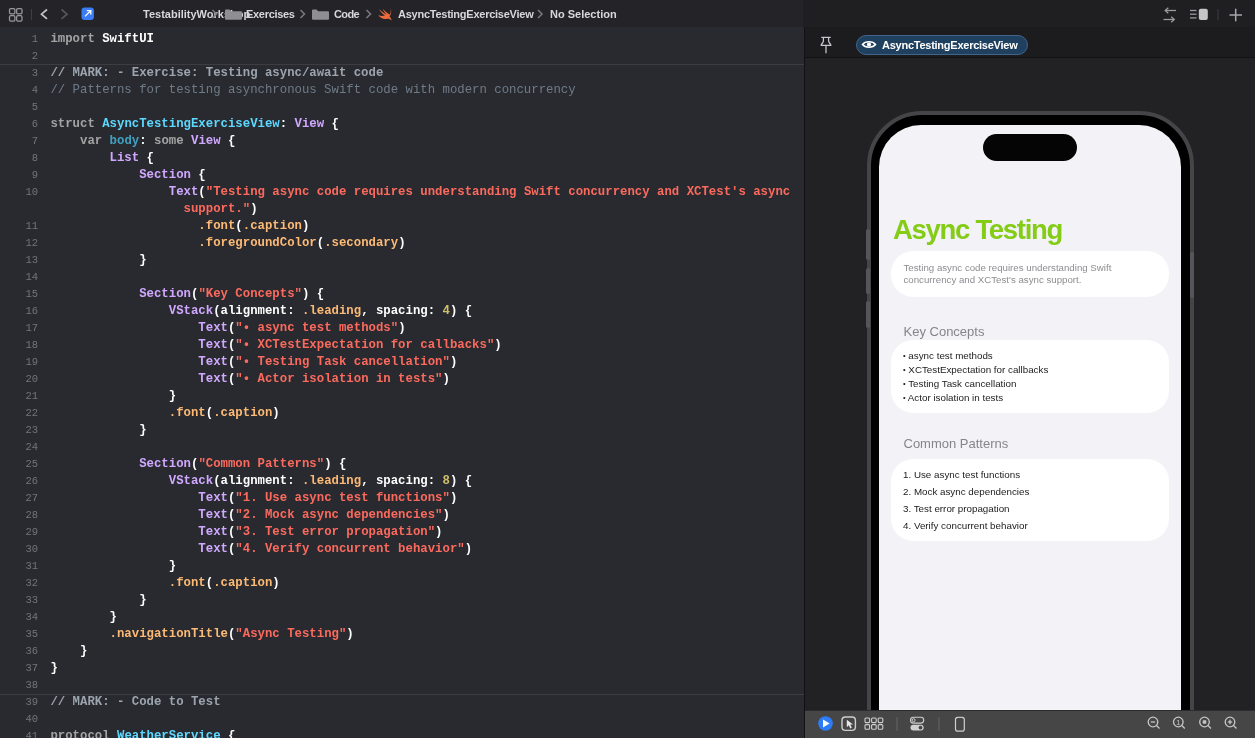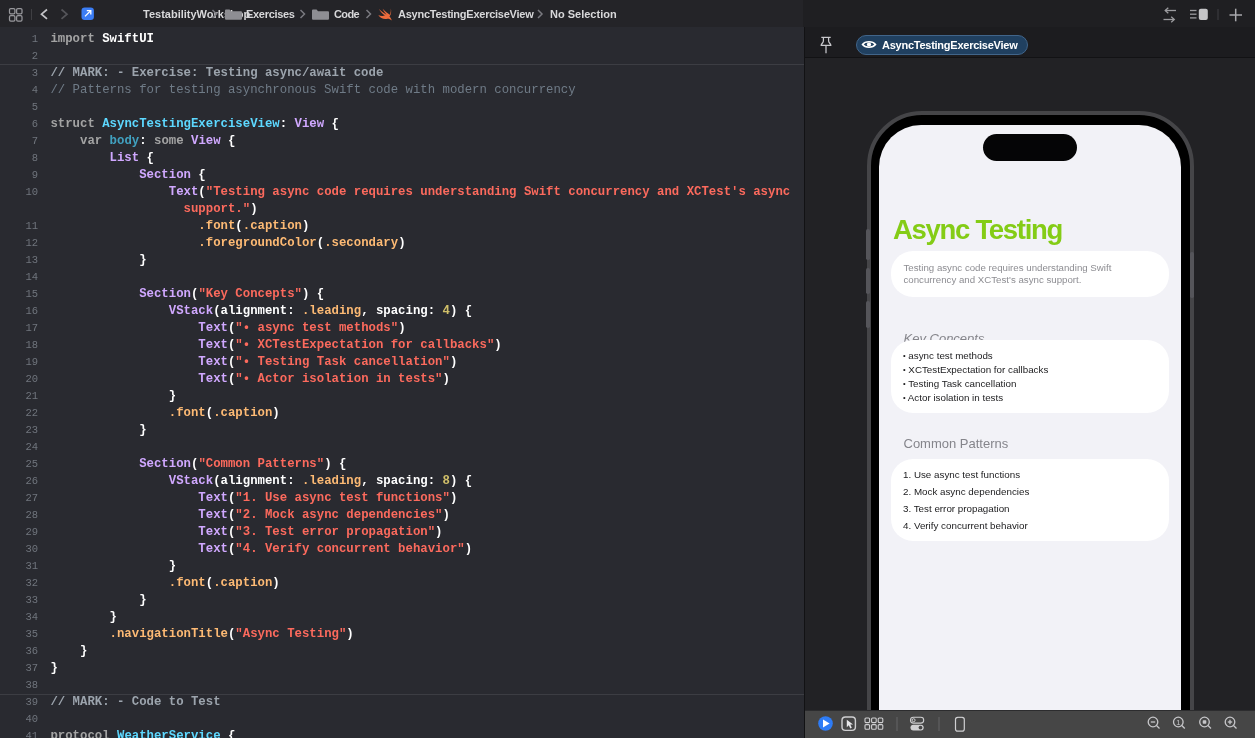--- a/index.html
+++ b/index.html
@@ -142,21 +142,21 @@
 
 <div class="abs" style="left:879px;top:125px;width:302px;height:640px;background:#F2F2F7;border-radius:42px 42px 0 0;"></div>
 
 <div class="abs" style="left:983px;top:133.8px;width:94px;height:27.2px;background:#050506;border-radius:13.5px;"></div>
 
 <div class="abs" style="left:893px;top:214px;font-size:27.5px;font-weight:700;letter-spacing:-1.3px;color:#84cc16;">Async Testing</div>
 
 <div class="abs" style="left:891px;top:250.5px;width:278px;height:46.5px;background:#ffffff;border-radius:22px;"></div>
 <div class="abs" style="left:903.5px;top:261.5px;font-size:9.7px;line-height:12px;color:#8d8d92;">Testing async code requires understanding Swift<br>concurrency and XCTest's async support.</div>
 
-<div class="abs" style="left:903.5px;top:331px;font-size:13px;color:#85858B;font-style:italic;">Key Concepts</div>
+<div class="abs" style="left:903.5px;top:324px;font-size:13px;color:#85858B;">Key Concepts</div>
 <div class="abs" style="left:891px;top:340px;width:278px;height:73px;background:#ffffff;border-radius:22px;"></div>
 <div class="abs" style="left:903px;top:349px;font-size:9.8px;line-height:14px;color:#1b1b1d;"><span class="bu">•</span> async test methods<br><span class="bu">•</span> XCTestExpectation for callbacks<br><span class="bu">•</span> Testing Task cancellation<br><span class="bu">•</span> Actor isolation in tests</div>
 
 <div class="abs" style="left:903.5px;top:435.5px;font-size:13px;color:#85858B;">Common Patterns</div>
 <div class="abs" style="left:891px;top:459px;width:278px;height:82px;background:#ffffff;border-radius:22px;"></div>
 <div class="abs" style="left:903px;top:466px;font-size:9.8px;line-height:17px;color:#1b1b1d;">1. Use async test functions<br>2. Mock async dependencies<br>3. Test error propagation<br>4. Verify concurrent behavior</div>
 
 <div class="abs" style="left:805px;top:710px;width:450px;height:28px;background:#464646;border-top:1px solid #2c2c2e;box-sizing:border-box;"></div>
 
 <svg class="abs" style="left:0;top:0;" width="1255" height="738" viewBox="0 0 1255 738">

